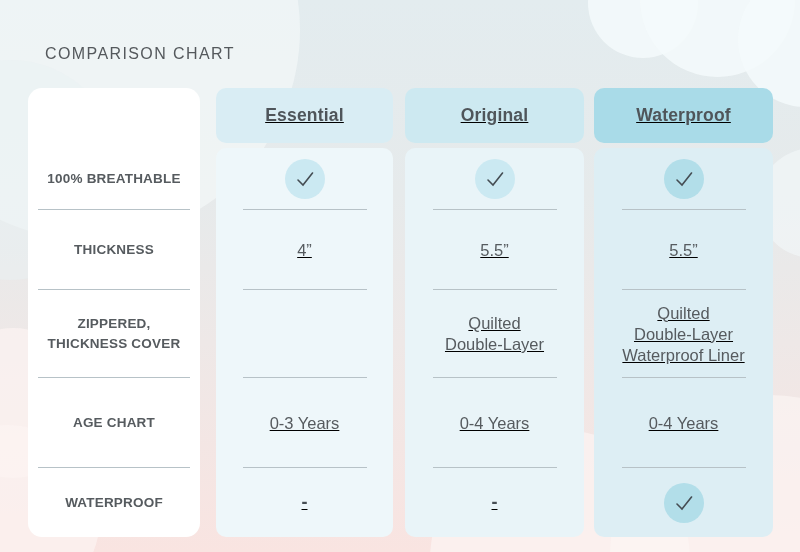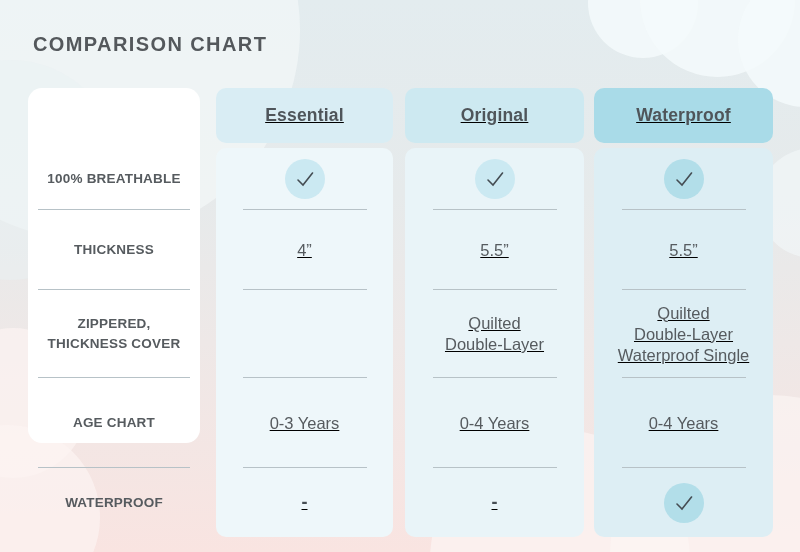--- a/index.html
+++ b/index.html
@@ -4,28 +4,28 @@
 <style>
   html,body{margin:0;padding:0;background:#dfe8ea;}
   .page{
     position:relative;width:800px;height:552px;overflow:hidden;
     font-family:"Liberation Sans",sans-serif;
     background:linear-gradient(180deg,#e3ecef 0%,#e6eaeb 35%,#eee8e7 62%,#f9e4e1 100%);
   }
   .cloud{position:absolute;border-radius:50%;}
 
   .title{
-    position:absolute;left:33px;top:33px;margin:0;
-    font-size:20px;font-weight:700;letter-spacing:1.4px;color:#54585c;
+    position:absolute;left:33px;top:33px;margin:12px;
+    font-size:16px;font-weight:400;letter-spacing:1.4px;color:#54585c;
   }
 
   .table{position:absolute;left:28px;top:88px;display:flex;align-items:flex-start;}
 
   
-  .labels-card{width:172px;margin-right:16px;background:#ffffff;border-radius:14px;height:355px;}
+  .labels-card{width:172px;margin-right:16px;background:#ffffff;border-radius:14px;height:449px;}
   .spacer{height:60px;}
   .trow{position:relative;display:flex;flex-direction:column;align-items:center;justify-content:center;text-align:center;}
   .r0{height:62px;} .r1{height:80px;} .r2{height:88px;} .r3{height:90px;} .r4{height:69px;}
   .divline{position:absolute;bottom:0;left:50%;transform:translateX(-50%);height:1px;background:#b7c2c7;}
   .labels-card .divline{width:152px;}
   .pbody .divline{width:124px;}
   .label-text{font-size:13.5px;font-weight:700;color:#565b5f;line-height:20px;letter-spacing:0.2px;}
 
   
   .pcol{display:flex;flex-direction:column;text-decoration:underline;}
@@ -164,21 +164,21 @@
           </span>
           <i class="divline"></i>
         </div>
         <div class="trow r1">
           <span class="value-text">5.5”</span>
           <i class="divline"></i>
         </div>
         <div class="trow r2">
           <span class="value-text">Quilted</span>
           <span class="value-text">Double-Layer</span>
-          <span class="value-text">Waterproof Single</span>
+          <span class="value-text">Waterproof Liner</span>
           <i class="divline"></i>
         </div>
         <div class="trow r3">
           <span class="value-text">0-4 Years</span>
           <i class="divline"></i>
         </div>
         <div class="trow r4">
           <span class="check-badge badge-dark">
             <svg width="22" height="22" viewBox="0 0 22 22">
                 <polyline points="4,12 9,17 18.5,5" fill="none" stroke="#454d53" stroke-width="1.6" stroke-linecap="round"></polyline>

